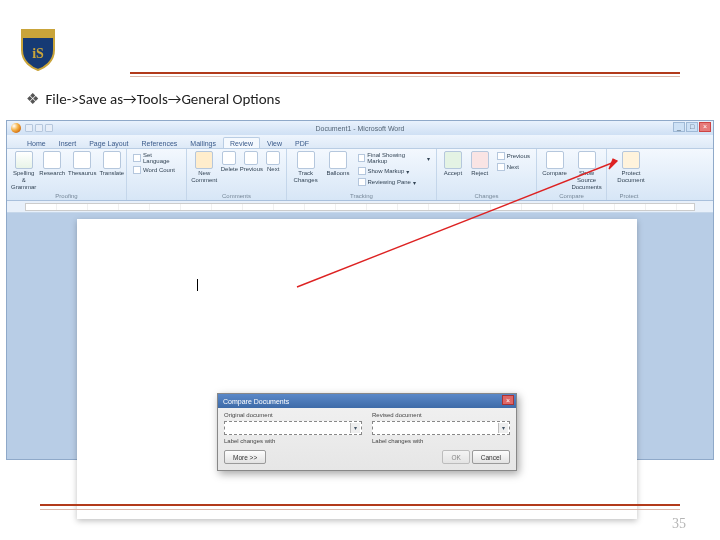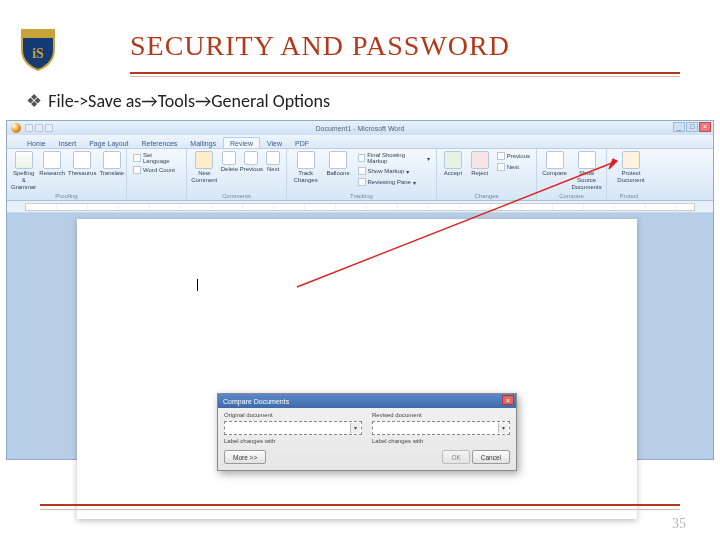--- a/index.html
+++ b/index.html
@@ -4,21 +4,21 @@
 <style>
   * { box-sizing: border-box; margin: 0; padding: 0; }
   body { width: 720px; height: 540px; background: #fff; font-family: Calibri, Arial, sans-serif; position: relative; overflow: hidden; }
 
   
   .hdr { position: absolute; top: 18px; left: 0; right: 0; height: 60px; }
   .shield { position: absolute; left: 20px; top: 10px; width: 36px; height: 44px; }
   .title { position: absolute; left: 130px; top: 12px; font-family: "Times New Roman", serif; font-size: 28px; color: #b23a1a; letter-spacing: 1px; }
   .rule1 { position: absolute; left: 130px; top: 54px; right: 40px; height: 2px; background: #b23a1a; }
   .rule1b { position: absolute; left: 130px; top: 58px; right: 40px; height: 1px; background: #dcb9ac; }
-  .bullet { position: absolute; left: 26px; top: 90px; font-size: 18px; color: #222; }
+  .bullet { position: absolute; left: 26px; top: 90px; font-size: 15px; color: #222; }
   .bullet .d { color: #555; margin-right: 6px; }
 
   
   .word { position: absolute; left: 6px; top: 120px; right: 6px; height: 340px; background: #cfe0f4; border: 1px solid #8fa9c9; font-family: "Segoe UI", Tahoma, sans-serif; font-size: 7px; color: #333; }
   .titlebar { height: 14px; background: linear-gradient(#e9f2fd,#cfe0f4); display: flex; align-items: center; padding: 0 4px; position: relative; }
   .orb { width: 10px; height: 10px; border-radius: 50%; background: radial-gradient(circle at 30% 30%, #fff, #f5b44a 40%, #d97a1a 70%, #7a3a0a); }
   .qat { display: flex; gap: 2px; margin-left: 4px; }
   .qat span { width: 8px; height: 8px; background: #e7eef8; border: 1px solid #b5c7dd; border-radius: 1px; }
   .doctitle { position: absolute; left: 50%; transform: translateX(-50%); font-size: 7px; color: #567; }
   .wctrl { position: absolute; right: 2px; top: 1px; display: flex; gap: 1px; }
@@ -70,21 +70,20 @@
 </style>
 </head>
 <body>
 
 <div class="hdr">
   <svg class="shield" viewBox="0 0 36 44">
     <path d="M2 2 h32 v20 c0 12 -10 18 -16 20 c-6 -2 -16 -8 -16 -20 z" fill="#163a74" stroke="#c9a43a" stroke-width="2"></path>
     <path d="M2 2 h32 v8 h-32 z" fill="#c9a43a"></path>
     <text x="18" y="30" text-anchor="middle" fill="#c9a43a" font-size="14" font-family="serif" font-weight="bold">iS</text>
   </svg>
-  <div class="title">SECURITY AND PASSWORD</div>
   <div class="rule1"></div>
   <div class="rule1b"></div>
 </div>
 
 <div class="bullet">
   <span class="d">❖</span><span>File-&gt;Save as→Tools→General Options</span>
 </div>
 
 <div class="word">
   <div class="titlebar">

